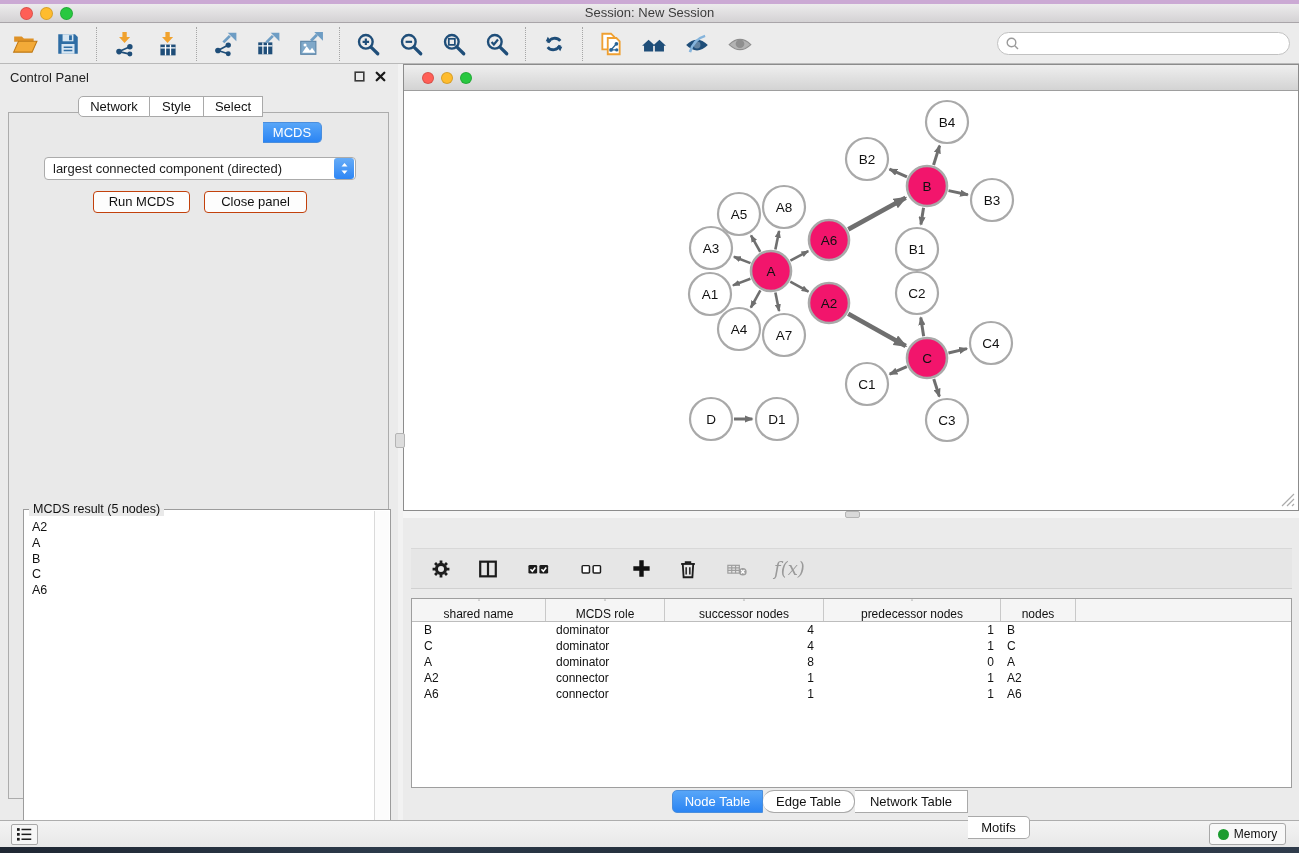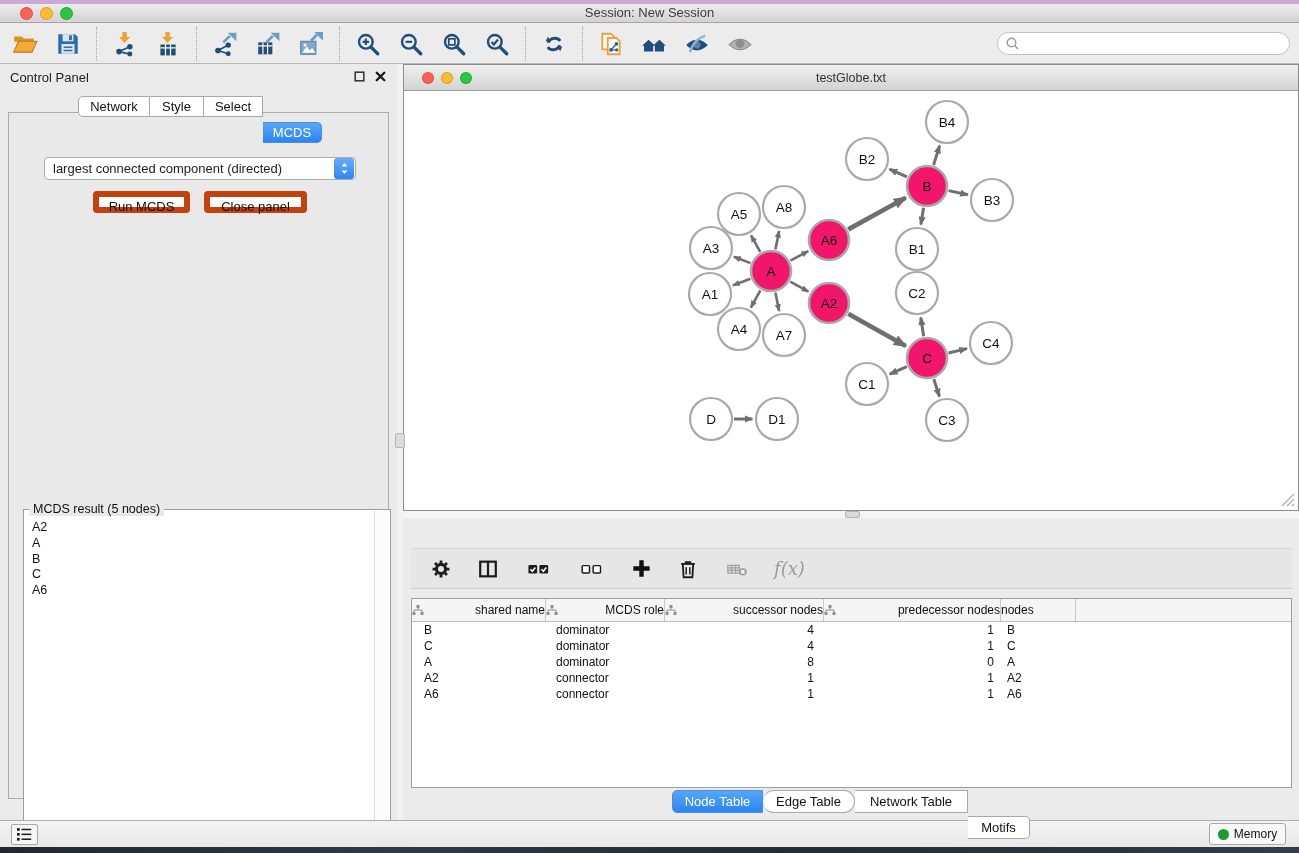--- a/index.html
+++ b/index.html
@@ -39,21 +39,21 @@
   .seg-tab.last { border-radius:0 5px 5px 0;margin-top:26px; }
   .seg-tab.active { background:linear-gradient(#58A6F8,#2A84F3); color:#fff; border-color:#4A8EDD; }
   .cp-box { position:absolute; left:8px; top:48px; width:381px; height:687px;
     border:1px solid #ACACAC; background:#E9E9E9; }
   .opt-label { position:absolute; top:23px; width:100%; text-align:center; font-size:13px; color:#111; }
   .combo { position:absolute; left:35px; top:44px; width:312px; height:23px; background:#fff;
     border:1px solid #ABABAB; border-radius:4px; font-size:13px; display:flex; align-items:center; }
   .combo .combo-text { flex:1; padding-left:8px; white-space:nowrap; overflow:hidden; }
   .combo .stepper { width:20px; height:21px; border-radius:3px; margin-right:1px;
     background:linear-gradient(#66ACF7,#2E86F5); display:flex; align-items:center; justify-content:center; }
-  .btn { position:absolute; height:22px; background:#FDFDFD; border:6px solid #c2410c; border-radius:4px;
+  .btn { position:absolute; height:22px; background:#FDFDFD; border:1px solid #c2410c; border-radius:4px;
     font-size:13px; color:#111; text-align:center; line-height:20px; }
   .mcds-group { position:absolute; left:14px; top:396px; width:368px; height:336px;
     border:1px solid #9C9C9C; background:#fff; }
   .mcds-legend { position:absolute; top:-8px; left:5px; background:#E9E9E9; padding:0 4px;
     font-size:12.5px; color:#111; }
   .mcds-list { position:absolute; left:0; top:4px; right:16px; bottom:0; padding:6px 0 0 8px;
     font-size:12.5px; color:#111; overflow:hidden; }
   .mcds-item { line-height:15.8px; }
   .mcds-scroll { position:absolute; top:1px; right:1px; bottom:1px; width:15px; background:#FCFCFC;
     border-left:1px solid #DADADA; }
@@ -80,22 +80,22 @@
   
   .table-panel { position:absolute; left:403px; top:518px; width:896px; height:302px; background:#EBEBEB; }
   .tp-toolbar { position:absolute; left:8px; top:30px; width:881px; height:41px; background:#E6E6E6;
     border-top:1px solid #D8D8D8; border-bottom:1px solid #D0D0D0; display:flex; align-items:center;
     padding-left:18px; gap:23px; }
   .tp-btn { width:24px; height:24px; display:flex; align-items:center; justify-content:center; }
   .fx { font-family:"DejaVu Serif",serif; font-style:italic; font-size:18px; color:#9A9A9A; }
   .data-table { position:absolute; left:8px; top:80px; width:881px; height:190px; background:#fff;
     border:1px solid #9E9E9E; overflow:hidden; }
   .thead { display:flex; height:23px; background:#F5F5F5; border-bottom:1px solid #BDBDBD; }
-  .th { display:flex; align-items:center; justify-content:space-between; gap:6px; font-size:12px; color:#111;
-    border-right:1px solid #C9C9C9; height:100%; }
+  .th { display:flex; align-items:center; justify-content:flex-end; gap:6px; font-size:12px; color:#111;
+    border-right:1px solid #C9C9C9; height:100%;flex-direction:column; }
   .th.nodiv { border-right:none; }
   .trow { display:flex; height:15.9px; font-size:12px; color:#111; }
   .td { padding-top:1px; white-space:nowrap; overflow:hidden; }
   .bottom-tabs { position:absolute; left:269px; top:272px; display:flex; z-index:2; }
   .bottom-tabs .seg-tab { height:23px; line-height:21px; font-size:13px; }
 
   
   .statusbar { position:absolute; left:0; top:820px; width:100%; height:27px;
     background:linear-gradient(#F3F3F3,#E8E8E8); border-top:1px solid #ADADAD; }
   .list-btn { position:absolute; left:11px; top:3px; width:27px; height:21px; background:#F6F6F6;
@@ -339,21 +339,20 @@
   <div class="vdiv"></div>
   <div class="vgrip"></div>
 
   <div class="net-window">
     <div class="net-titlebar">
       <div class="traffic">
         <div class="light red"></div>
         <div class="light yellow"></div>
         <div class="light green"></div>
       </div>
-      <div class="net-title-text">testGlobe.txt</div>
     </div>
     <div class="net-canvas">
       <svg id="graph-svg" width="894" height="420" viewBox="404 90 894 420">
         <defs>
           <marker id="arrow" viewBox="0 0 3 2.4" refX="2.6" refY="1.2" markerWidth="3" markerHeight="2.4" orient="auto">
             <path d="M0 0L3 1.2L0 2.4z" fill="#6F6F6F"></path>
           </marker>
         </defs>
         <g id="edge-layer">
             <line x1="760.2302353524319" y1="249.8163567215194" x2="751.0131829296055" y2="233.39848209335972" stroke="#6F6F6F" stroke-width="2.6" marker-end="url(#arrow)"></line>

